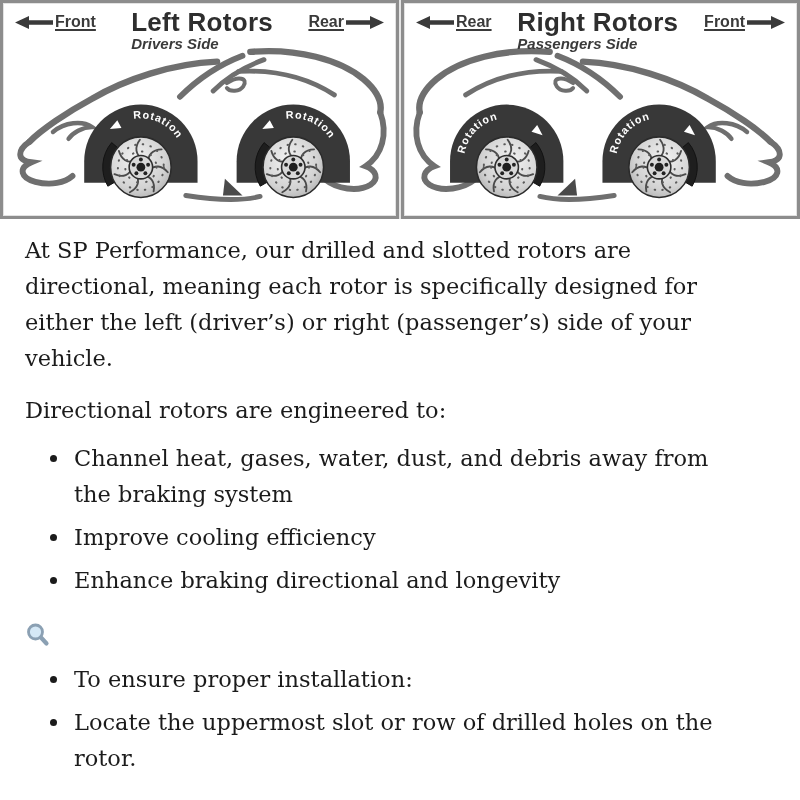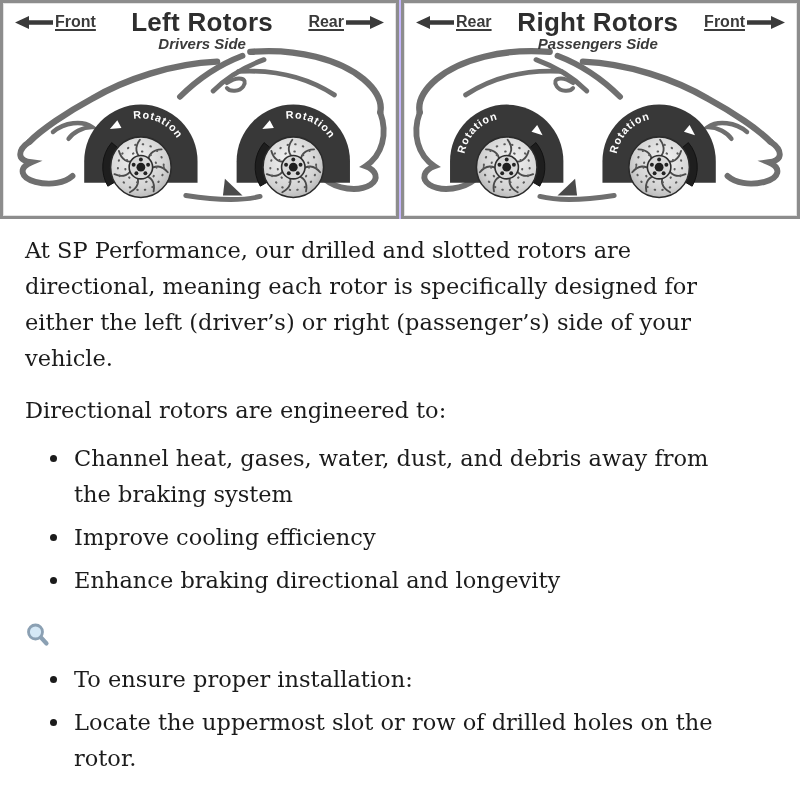--- a/index.html
+++ b/index.html
@@ -10,21 +10,21 @@
     color: #1b1b1b;
     font-family: "DejaVu Serif", "Liberation Serif", serif;
   }
 
   
   .diagram {
     display: flex;
     gap: 2px;
     width: 800px;
     height: 219px;
-    background: #c4b5fd;
+    background: #e5e5e5;
   }
   .panel {
     position: relative;
     flex: 1;
     height: 100%;
     border: 3px solid #8d8d8d;
     box-shadow: inset 0 0 0 1px #e3e3e3;
     background: #fff;
     overflow: hidden;
   }
@@ -44,21 +44,21 @@
     margin-top: 4px;
   }
   .dir-label {
     font-weight: 700;
     font-size: 16px;
     color: #3a3a3a;
     text-decoration: underline;
     text-decoration-thickness: 2px;
     text-underline-offset: 2px;
   }
-  .titles { text-align: center; line-height: 1.05; }
+  .titles { line-height: 1.05; }
   .panel-title {
     font-size: 26px;
     font-weight: 700;
     color: #2e2e2e;
     letter-spacing: 0.3px;
   }
   .panel-subtitle {
     font-size: 15px;
     font-weight: 700;
     font-style: italic;

